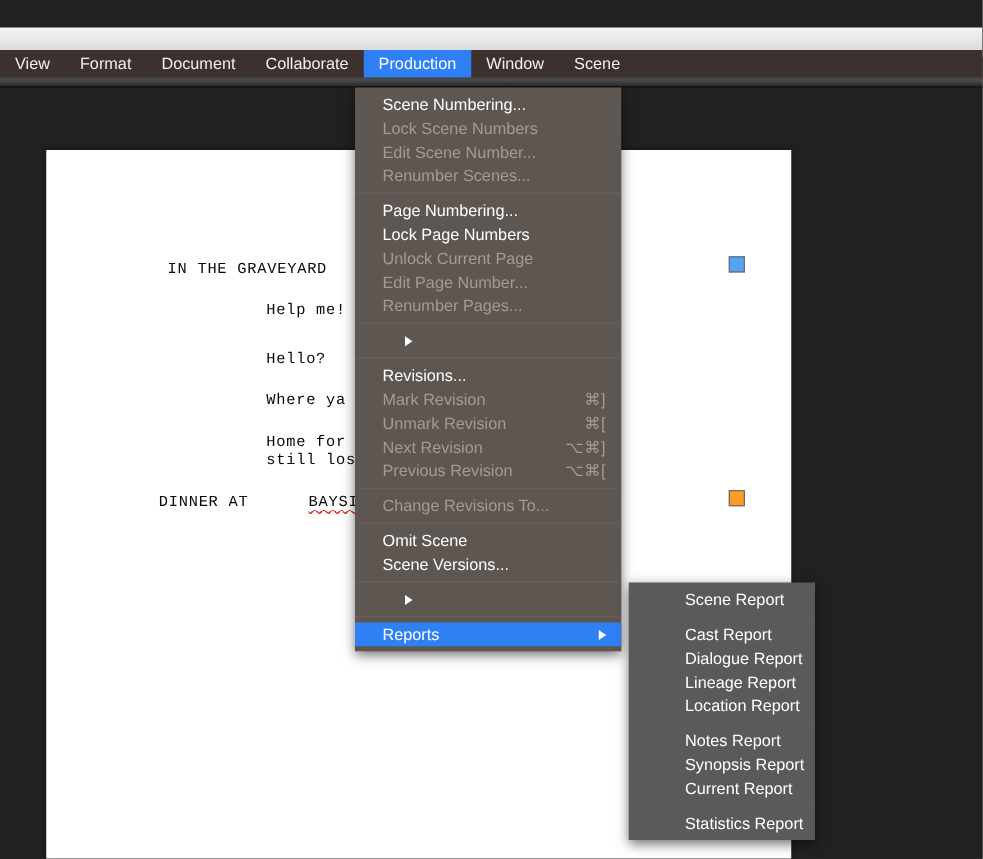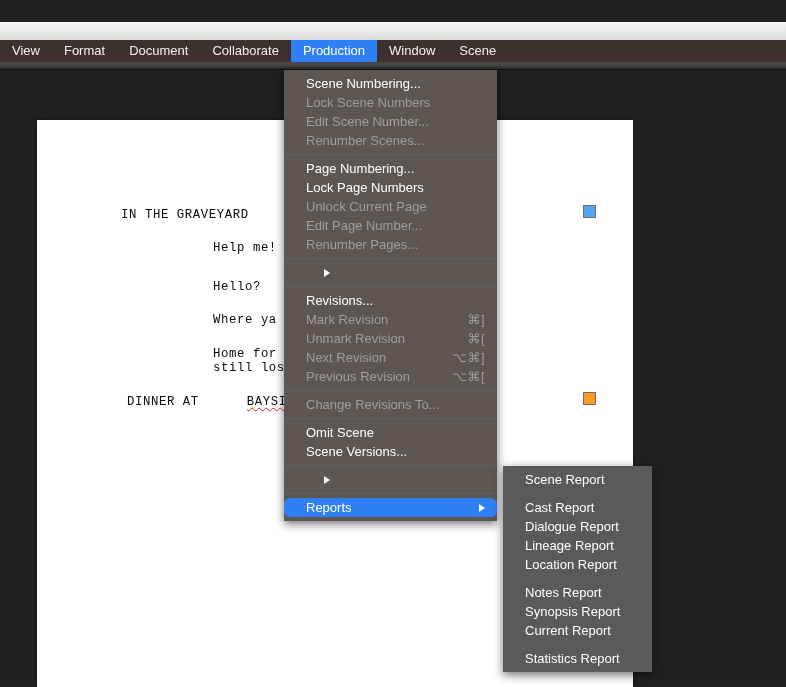--- a/index.html
+++ b/index.html
@@ -125,21 +125,20 @@
     height: 19px;
     padding: 0 12px 0 22px;
     color: #ffffff;
     font-size: 13px;
     white-space: nowrap;
   }
   .menu-row.disabled { color: #a29c98; }
   .menu-row.highlight {
     background: #2f80f5;
     color: #ffffff;
-    border-radius: 6px;
   }
   .menu-row .label { flex: 1 1 auto; }
   .menu-row .shortcut {
     margin-left: 22px;
     color: inherit;
     font-size: 13px;
     letter-spacing: 0.5px;
   }
   .sep {
     height: 1px;
@@ -159,33 +158,34 @@
   #production-menu {
     top: 22px;
     left: 284px;
     width: 213px;
     margin-top: 48px;
   }
   #reports-menu {
     top: 466px;
     left: 503px;
     width: 149px;
+    padding-left: 23px;
   }
 </style>
 </head>
 <body>
 
 <div id="root">
 
   <div class="toolbar-light"></div>
   <div class="toolbar-dark"></div>
   <div class="doc-canvas"></div>
 
   <div class="page" id="page">
-      <div class="script-line" style="top: 88px; left: 84px;">IN THE GRAVEYARD</div>
+      <div class="script-line" style="top: 88px; left: 97px;">IN THE GRAVEYARD</div>
       <div class="script-line" style="top: 121px; left: 176px;">Help me! I'</div>
       <div class="script-line" style="top: 160px; left: 176px;">Hello?</div>
       <div class="script-line" style="top: 193px; left: 176px;">Where ya he</div>
       <div class="script-line" style="top: 227px; left: 176px;">Home for di</div>
       <div class="script-line" style="top: 241px; left: 176px;">still lost.</div>
       <div class="script-line" style="top: 275px; left: 90px;"><span>DINNER AT </span><span class="spell">BAYSIDE</span></div>
       <div class="marker" style="top: 85px; left: 546px; background: rgb(85, 163, 245);"></div>
       <div class="marker" style="top: 272px; left: 546px; background: rgb(251, 157, 35);"></div>
     </div>
 

